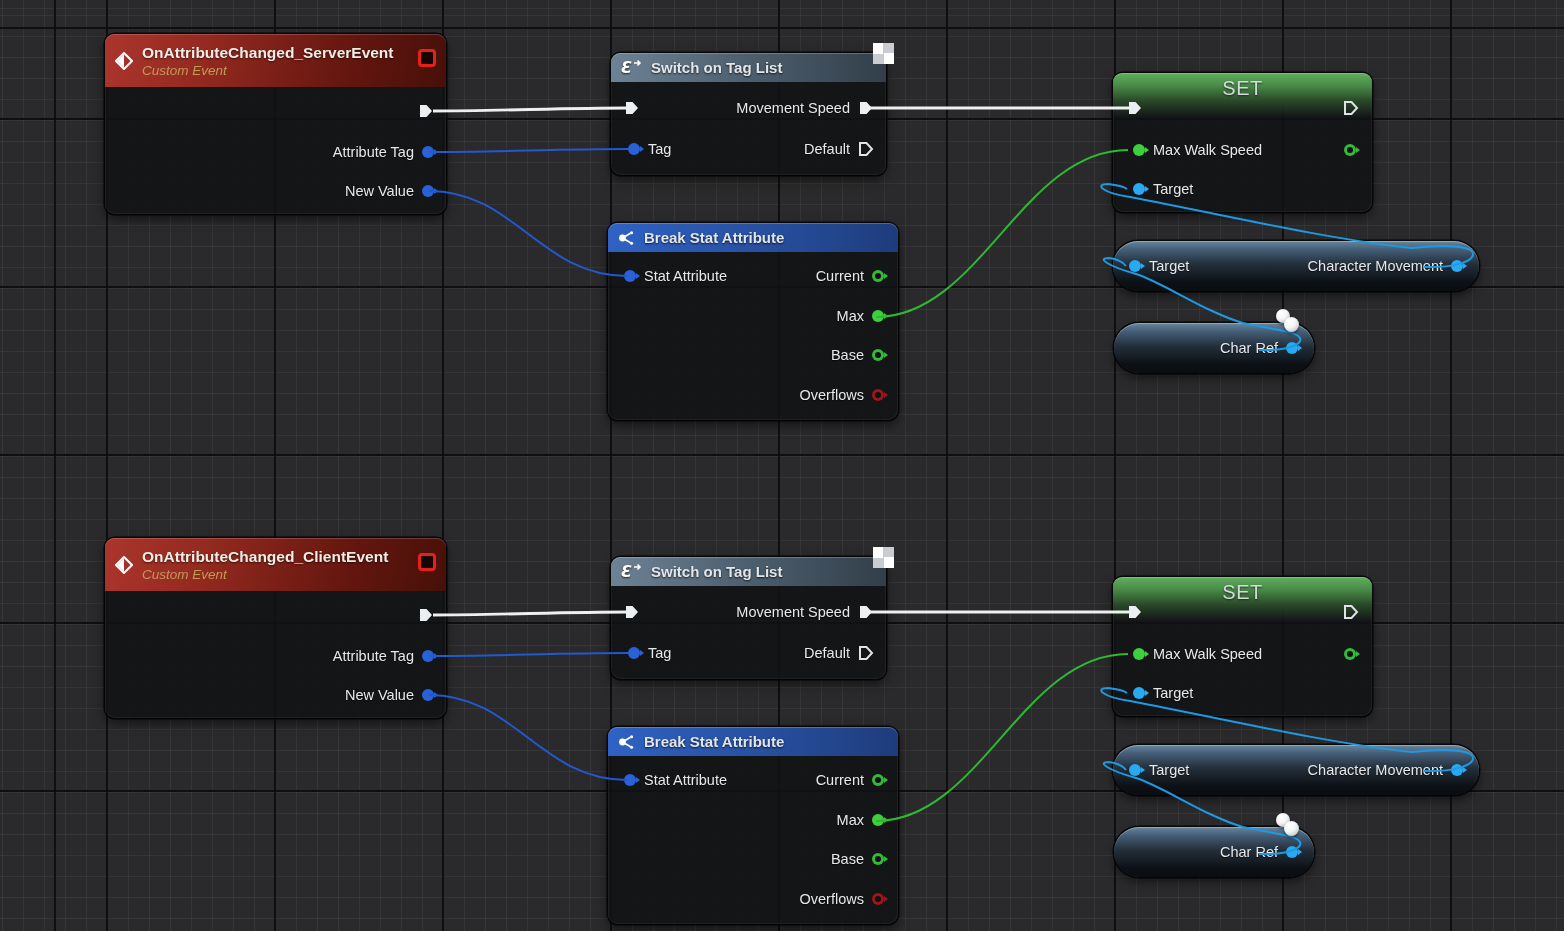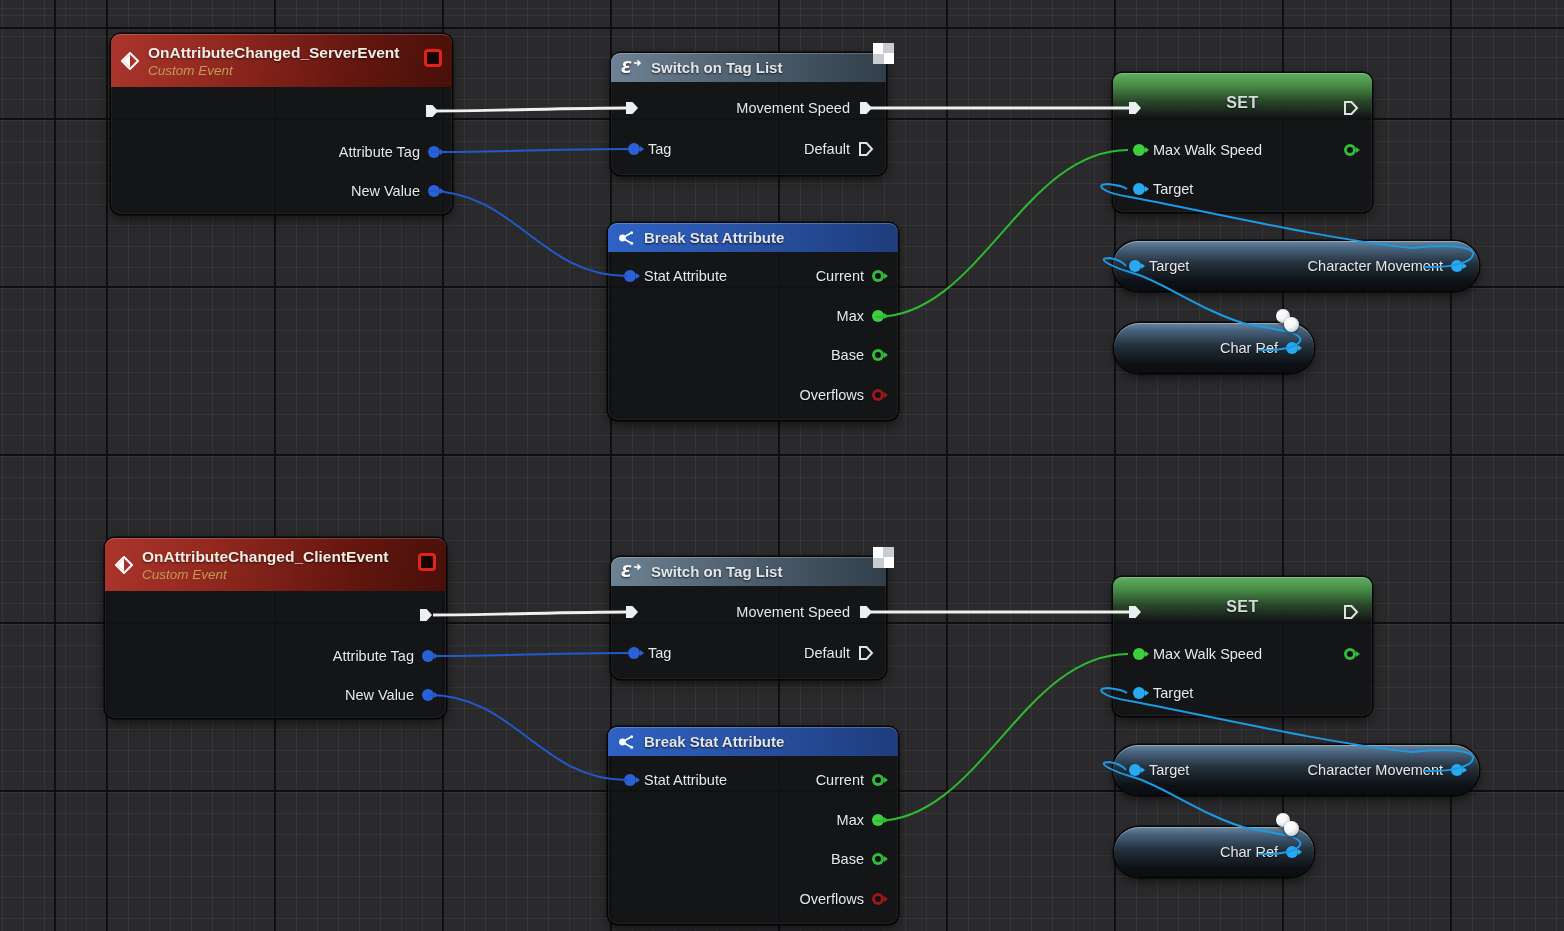--- a/index.html
+++ b/index.html
@@ -38,21 +38,21 @@
     box-shadow:inset 0 1px 0 rgba(255,255,255,.18);position:relative;
   }
   .ehead .t1{font-size:15.5px;font-weight:700;color:#f1ece4;text-shadow:0 1px 2px rgba(0,0,0,.6);}
   .ehead .t2{font-size:13.5px;font-style:italic;color:#c09a58;margin-top:1px;}
   .repbox{position:absolute;right:10px;top:15px;width:12px;height:12px;border:3.5px solid #e2231a;border-radius:4px;background:#190404;}
 
   
   .set-band{position:absolute;top:0;left:0;right:0;height:44px;border-radius:9px 9px 0 0;
     background:linear-gradient(to bottom,#5fb05e 0%,#478846 30%,#2a4b2a 62%,rgba(19,22,19,0) 100%);
     box-shadow:inset 0 1px 0 rgba(255,255,255,.2);}
-  .set-title{position:absolute;top:21px;left:0;right:0;text-align:center;font-weight:700;font-size:16px;
+  .set-title{position:absolute;top:4px;left:0;right:0;text-align:center;font-weight:400;font-size:20px;
     letter-spacing:.5px;color:#d6dadd;text-shadow:0 1px 2px rgba(0,0,0,.6);}
 
   
   .pill{
     position:absolute;height:50px;border-radius:25px;display:flex;align-items:center;
     background:linear-gradient(to bottom,#68869e 0%,#46607a 16%,#232f3a 46%,#0d1116 82%,#0a0d10 100%);
     box-shadow:0 5px 10px rgba(0,0,0,.5), 0 0 0 1.5px rgba(4,5,6,.92), inset 0 1px 0 rgba(255,255,255,.3);
     font-size:15px;color:#e9ebed;
   }
 
@@ -114,21 +114,21 @@
       <path class="w-green" d="M876,317 C980,317 1022,150 1128,150"></path>
       <path class="w-obj" d="M1424,267 C1452,268 1473,262 1473,254 C1473,246 1446,244 1412,248 C1330,240 1200,210 1130,197 C1102,193 1094,184 1108,184 C1117,185 1123,186 1127,189"></path>
       <path class="w-obj" d="M1259,350 C1286,351 1303,345 1300,338 C1297,331 1270,329 1243,323 C1205,312 1162,282 1136,274 C1108,266 1096,258 1109,258 C1117,259 1123,262 1126,266"></path>
       <path class="w-exec" d="M433,111 C495,111 565,108 628,108"></path>
       <path class="w-exec" d="M866,108 L1129,108"></path>
     </g>
   </svg>
 
   <div class="group" style="top:0">
 
-    <div class="node" style="left:111px;top:34px;width:341px;height:180px">
+    <div class="node" style="left:105px;top:34px;width:341px;height:180px">
       <div class="ehead">
         <svg width="18" height="18">
           <path d="M9 1 L17 9 L9 17 L1 9 Z" fill="none" stroke="#ffffff" stroke-width="2"></path>
           <path d="M9 2.5 L2.5 9 L9 15.5 Z" fill="#ffffff"></path>
         </svg>
         <div>
           <div class="t1">OnAttributeChanged_ServerEvent</div>
           <div class="t2">Custom Event</div>
         </div>
         <span class="repbox"></span>

